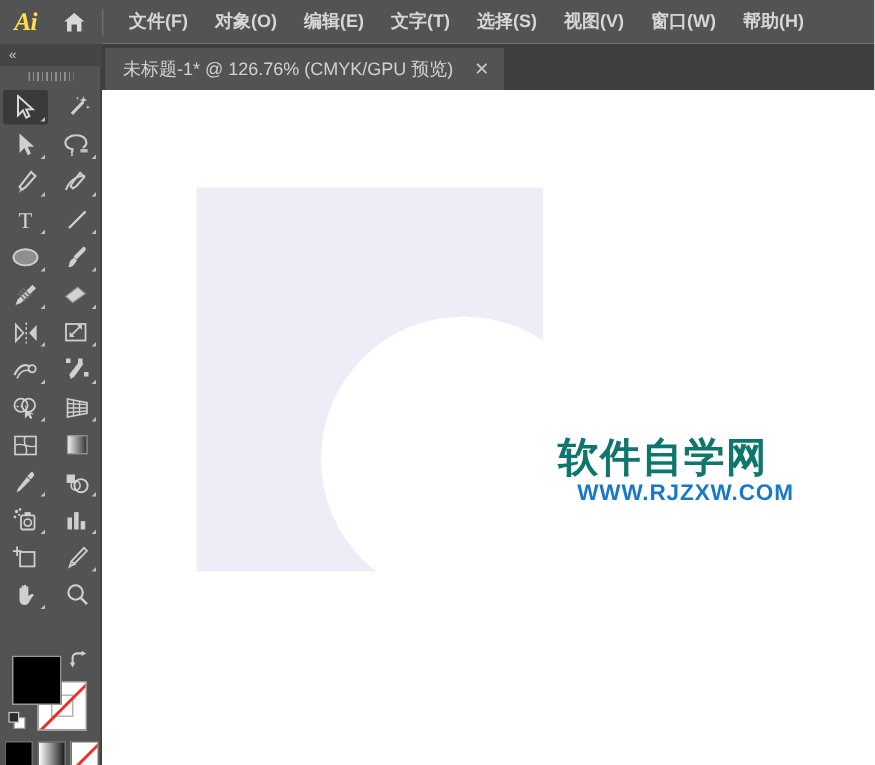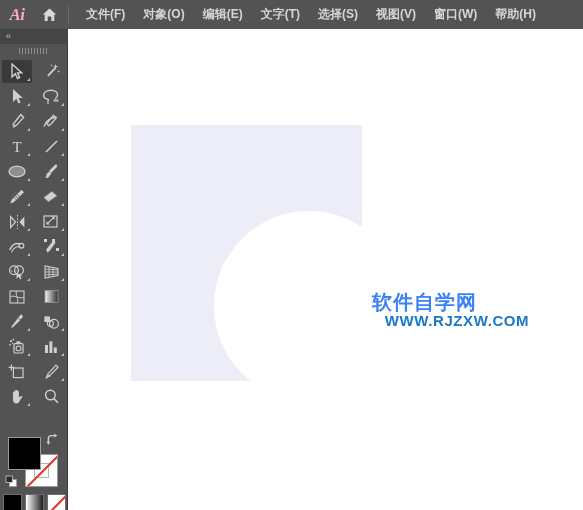--- a/index.html
+++ b/index.html
@@ -12,21 +12,21 @@
   #app { position:relative; width:583px; height:510px; background:#ffffff; }
 
   
   .menubar {
     position:absolute; left:0; top:0; width:583px; height:29px;
     background:#535353;
     display:flex; align-items:center;
   }
   .ai-logo {
     width:34px; height:29px; display:flex; align-items:center; justify-content:center;
-    color:#f9a8d4; font-size:17px; font-weight:bold; font-style:italic;
+    color:#fde047; font-size:17px; font-weight:bold; font-style:italic;
     font-family:"Liberation Serif","DejaVu Serif",serif; letter-spacing:-.5px;
   }
   .home-btn {
     width:30px; height:29px; display:flex; align-items:center; justify-content:center;
   }
   .home-btn svg { display:block; }
   .menu-sep {
     width:1px; height:18px; background:#6b6b6b; margin:0 8px 0 4px;
   }
   .menu-items { display:flex; align-items:center; height:29px;font-weight:bold; }
@@ -144,21 +144,21 @@
     position:absolute; left:83px; top:86px; width:190px; height:190px;
     background:#ffffff; border-radius:50%;
   }
 
   
   .watermark {
     position:absolute; left:304px; top:232px; width:170px;
     user-select:none; pointer-events:none;
   }
   .wm-cn {
-    color:#3b82f6; font-size:20px; font-weight:bold; line-height:1.02;
+    color:#0f766e; font-size:27px; font-weight:bold; line-height:1.02;
     letter-spacing:1px; white-space:nowrap;
     font-family:"DejaVu Sans","Liberation Sans",sans-serif;
   }
   .wm-en {
     color:#1a79c6; font-size:15px; font-weight:bold; letter-spacing:.6px;
     line-height:1.05; white-space:nowrap; margin-top:1px;
     font-family:"Liberation Sans","DejaVu Sans",sans-serif;
     text-align:center;
   }
 </style>
@@ -180,20 +180,26 @@
       <div class="menu-item">对象(O)</div>
       <div class="menu-item">编辑(E)</div>
       <div class="menu-item">文字(T)</div>
       <div class="menu-item">选择(S)</div>
       <div class="menu-item">视图(V)</div>
       <div class="menu-item">窗口(W)</div>
       <div class="menu-item">帮助(H)</div>
     </div>
   </div>
 
+  <div class="tabbar">
+    <div class="tab">
+      <span class="tab-title">未标题-1* @ 126.76% (CMYK/GPU 预览)</span>
+      <span class="tab-close">✕</span>
+    </div>
+  </div>
 
   <div class="canvas">
     <div class="artboard">
       <div class="artboard-bg"></div>
       <div class="circle"></div>
     </div>
     <div class="watermark">
       <div class="wm-cn">软件自学网</div>
       <div class="wm-en">WWW.RJZXW.COM</div>
     </div>

